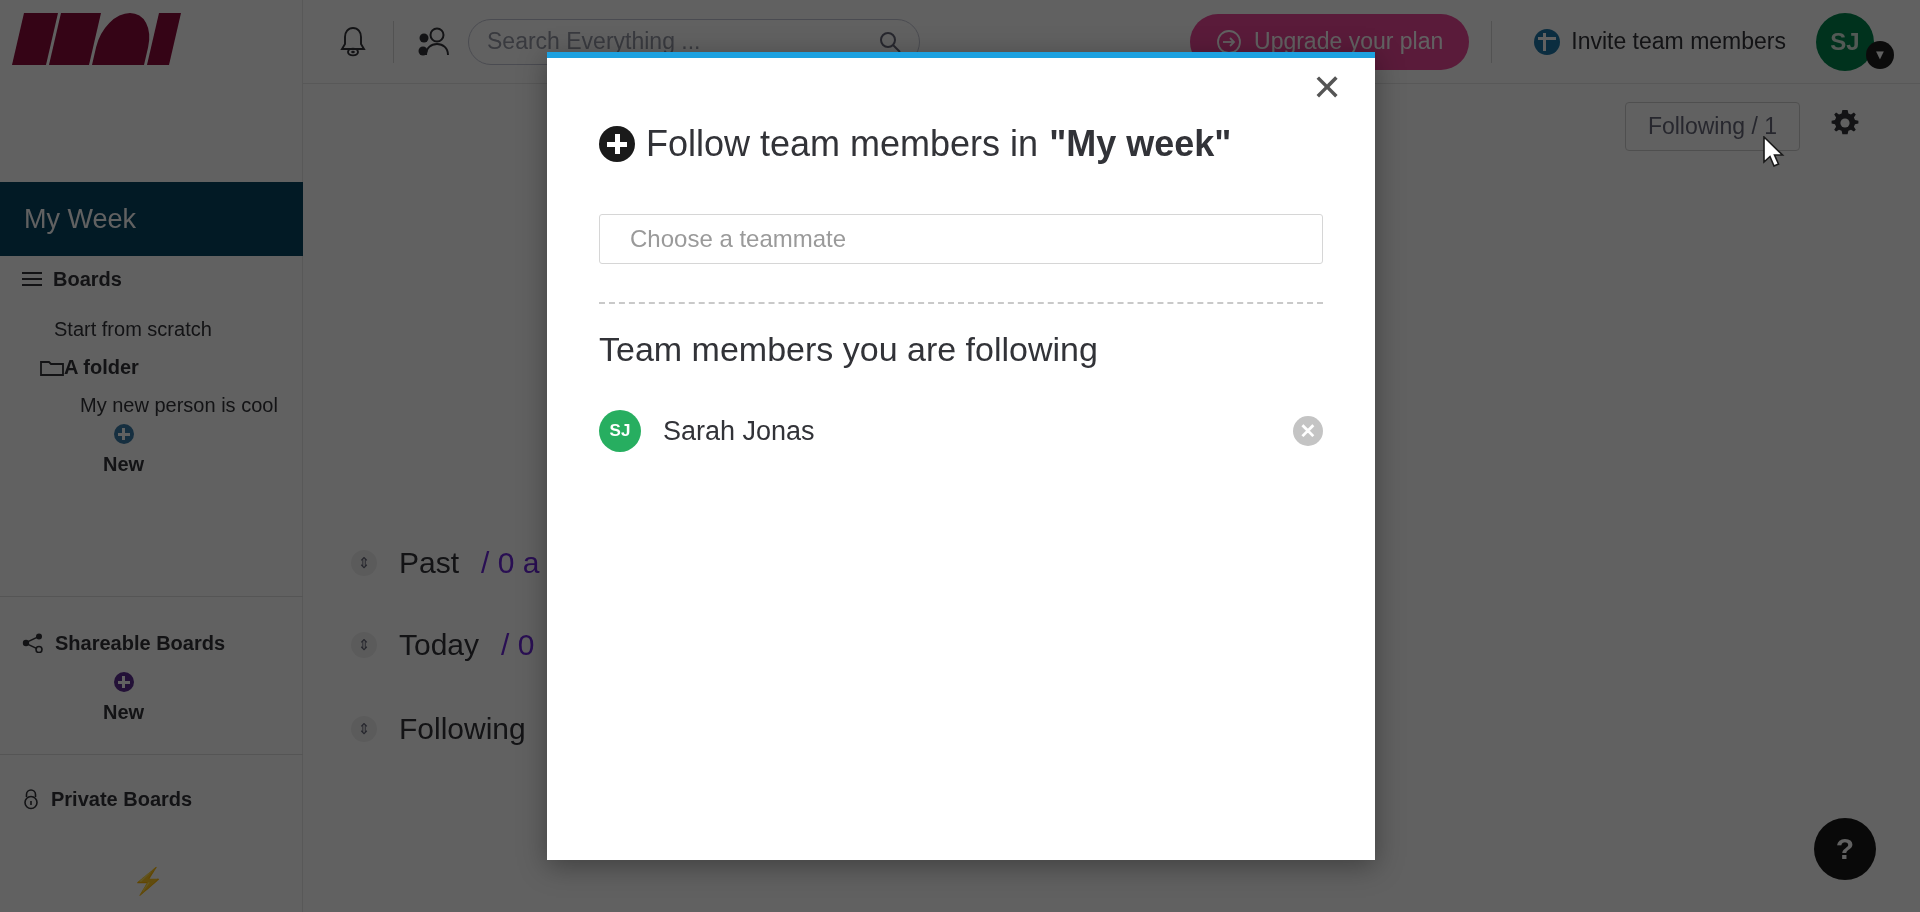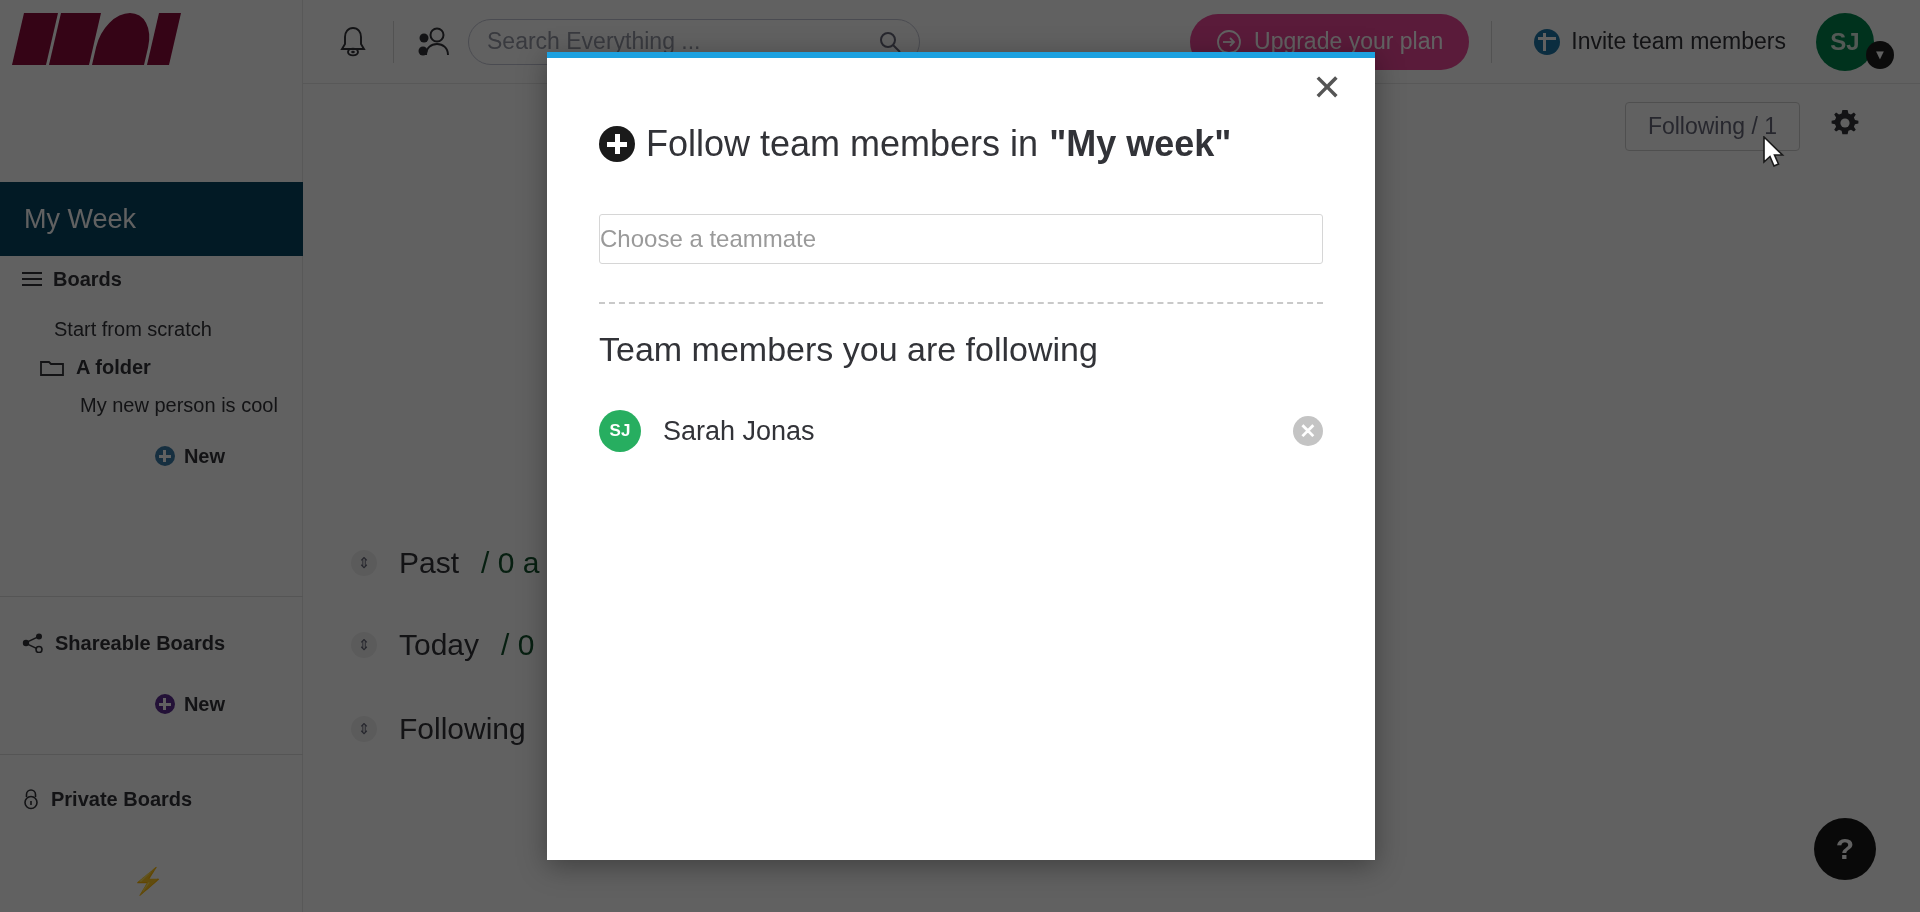--- a/index.html
+++ b/index.html
@@ -65,26 +65,26 @@
   .sb-head {
     display: flex; align-items: center; gap: 11px;
     font-size: 20px; font-weight: bold; color: #323338;
     height: 30px;
   }
   .sb-sub {
     font-size: 20px; color: #323338;
     padding-left: 32px; height: 38px;
     display: flex; align-items: center;
   }
-  .sb-sub.folder { gap: 12px; padding-left: 18px; font-weight: bold; }
+  .sb-sub.folder { gap: 0; padding-left: 18px; font-weight: bold; }
   .sb-sub.deep { padding-left: 58px; }
   .sb-new {
     display: flex; align-items: center; justify-content: flex-end;
     gap: 9px; font-size: 20px; font-weight: bold; color: #323338;
-    padding-right: 56px; height: 40px;
+    padding-right: 56px; height: 40px; flex-direction: column;
   }
   .circ-plus {
     width: 20px; height: 20px; border-radius: 50%;
     position: relative; flex: 0 0 auto;
   }
   .circ-plus::before, .circ-plus::after {
     content: ""; position: absolute; background: #fff;
   }
   .circ-plus::before { left: 4px; right: 4px; top: 8.5px; height: 3px; }
   .circ-plus::after { top: 4px; bottom: 4px; left: 8.5px; width: 3px; }
@@ -179,21 +179,21 @@
     display: flex; align-items: center; gap: 22px;
     font-size: 30px; color: #323338;
     padding-left: 48px;
   }
   .grp-toggle {
     width: 26px; height: 26px; border-radius: 50%;
     background: #efefef; color: #676879;
     display: flex; align-items: center; justify-content: center;
     font-size: 15px; flex: 0 0 auto;
   }
-  .grp-count { color: #14532d; }
+  .grp-count { color: #6d28d9; }
   .help-fab {
     position: absolute; right: 44px; bottom: 32px;
     width: 62px; height: 62px; border-radius: 50%;
     background: #1a1a1a; color: #fff;
     display: flex; align-items: center; justify-content: center;
     font-size: 30px; font-weight: bold;
   }
 
   
   .dim {
@@ -233,21 +233,21 @@
   }
   .title-plus::before { left: 8px; right: 8px; top: 15.5px; height: 5px; }
   .title-plus::after { top: 8px; bottom: 8px; left: 15.5px; width: 5px; }
   .title-board { font-weight: bold; }
 
   .modal-input {
     position: absolute; left: 52px; top: 156px;
     width: 724px; height: 50px;
     border: 1px solid #d6d6d6; border-radius: 3px;
     font-size: 24px; color: #676879;
-    padding: 0 0;
+    padding: 0 30px;
     font-family: "Liberation Sans", sans-serif;
     background: #fff;
   }
   .modal-input::placeholder { color: #9a9a9a; }
   .modal-dashed {
     position: absolute; left: 52px; top: 244px;
     width: 724px; height: 0;
     border-top: 2px dashed #c9c9c9;
   }
   .modal-sub {

